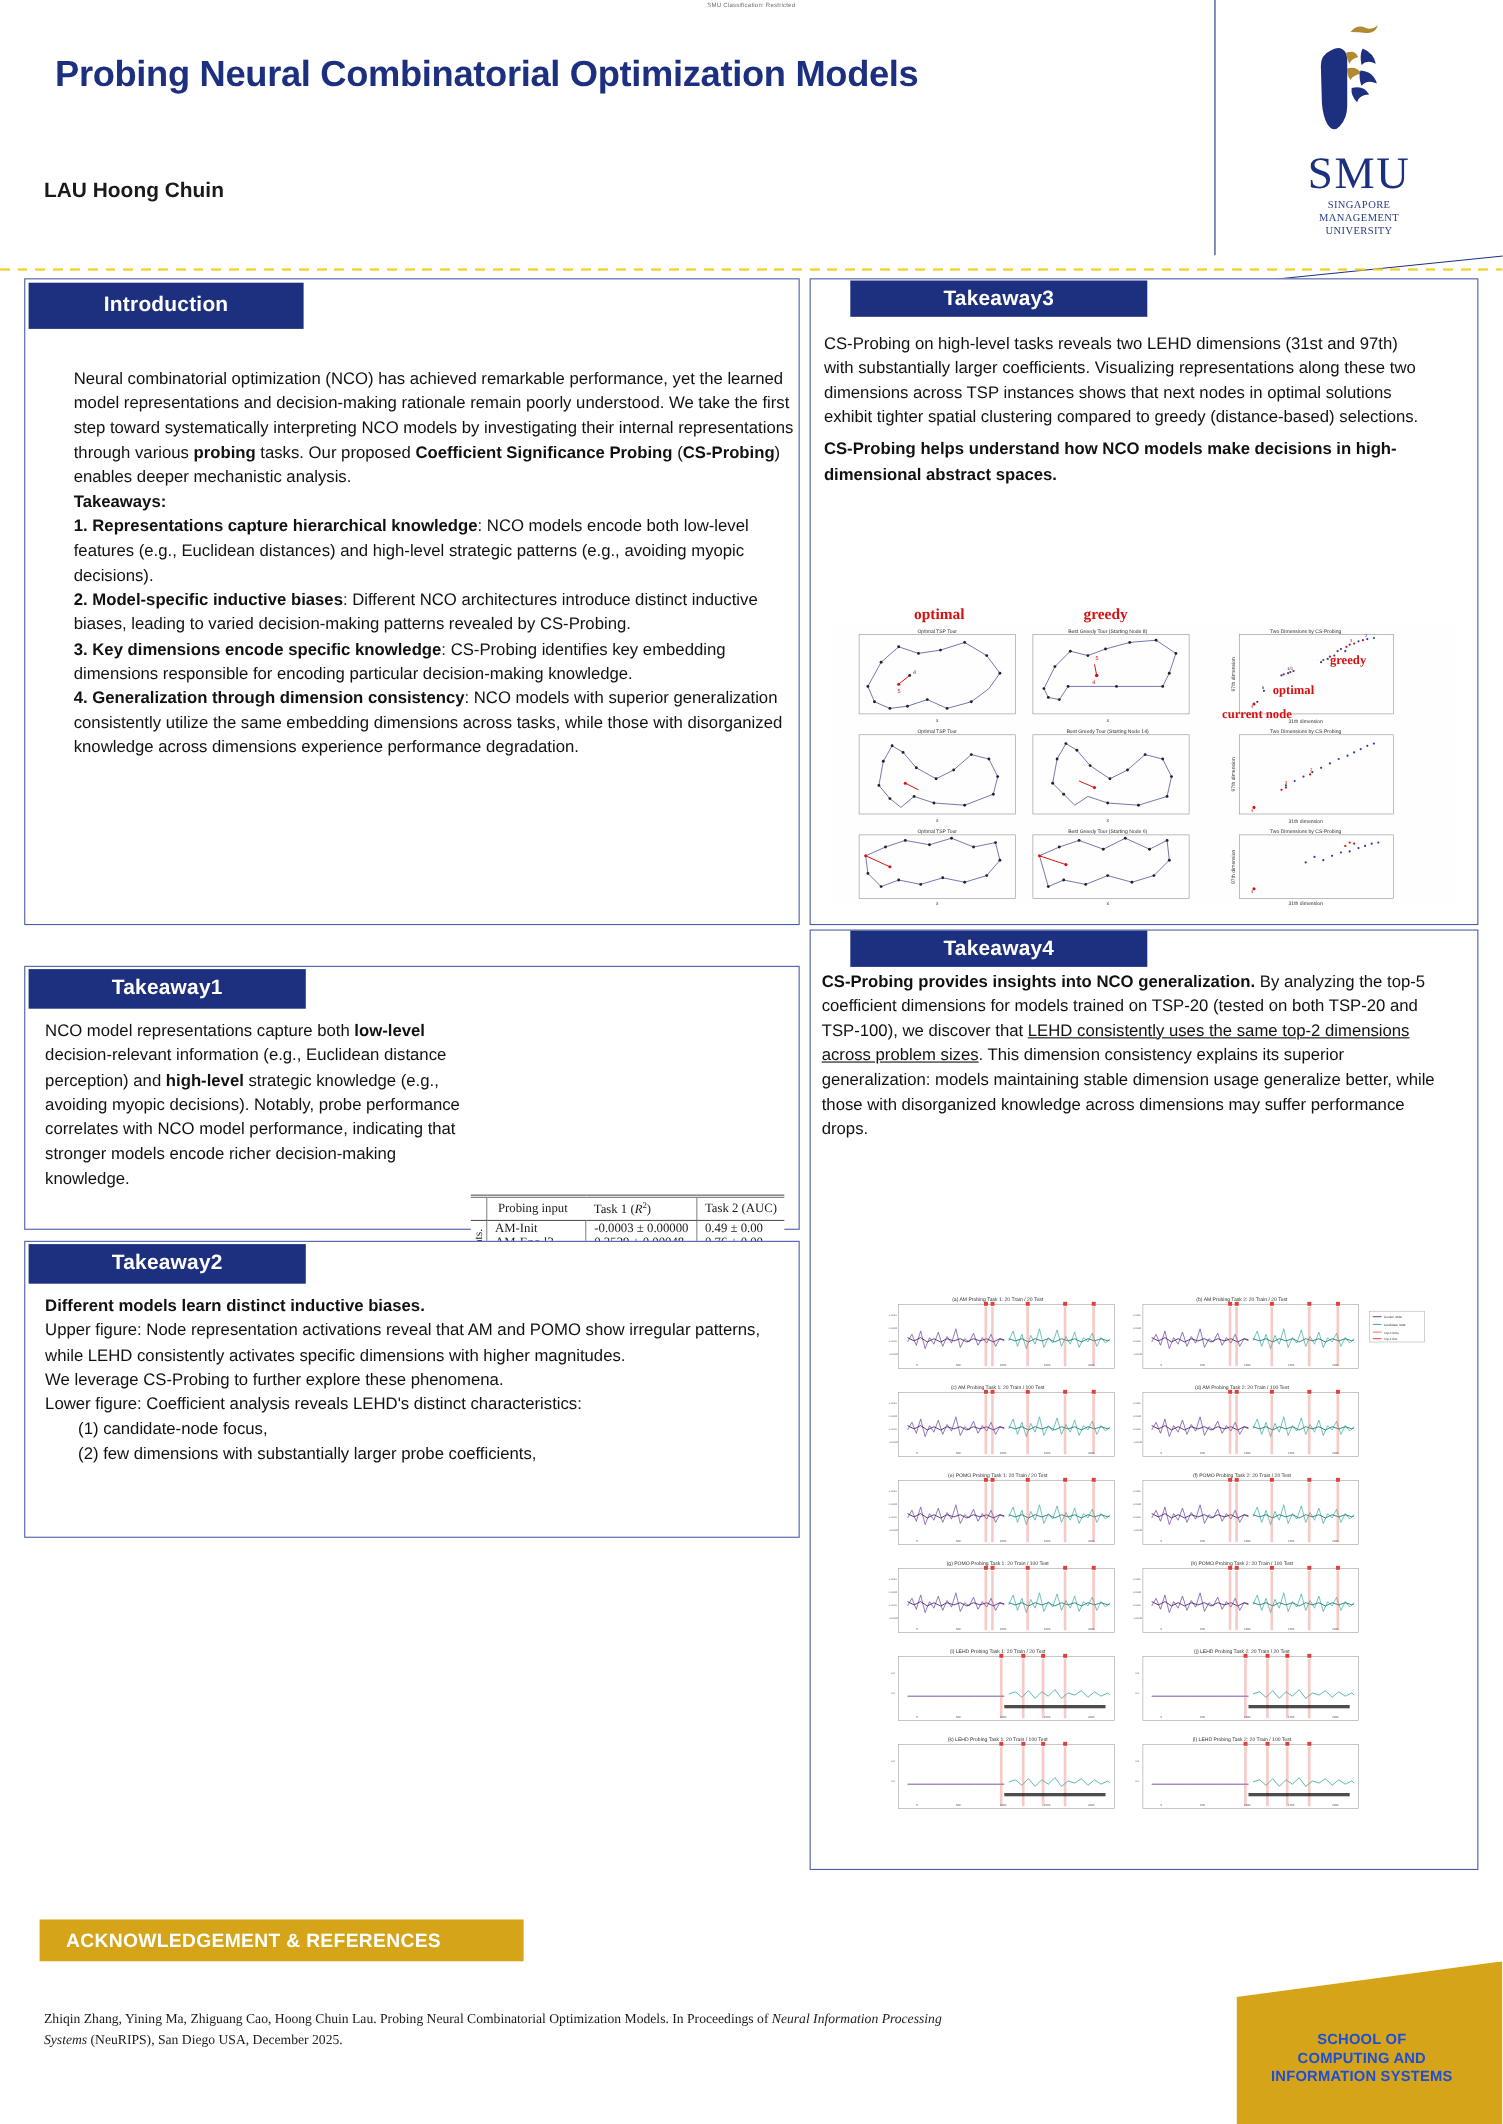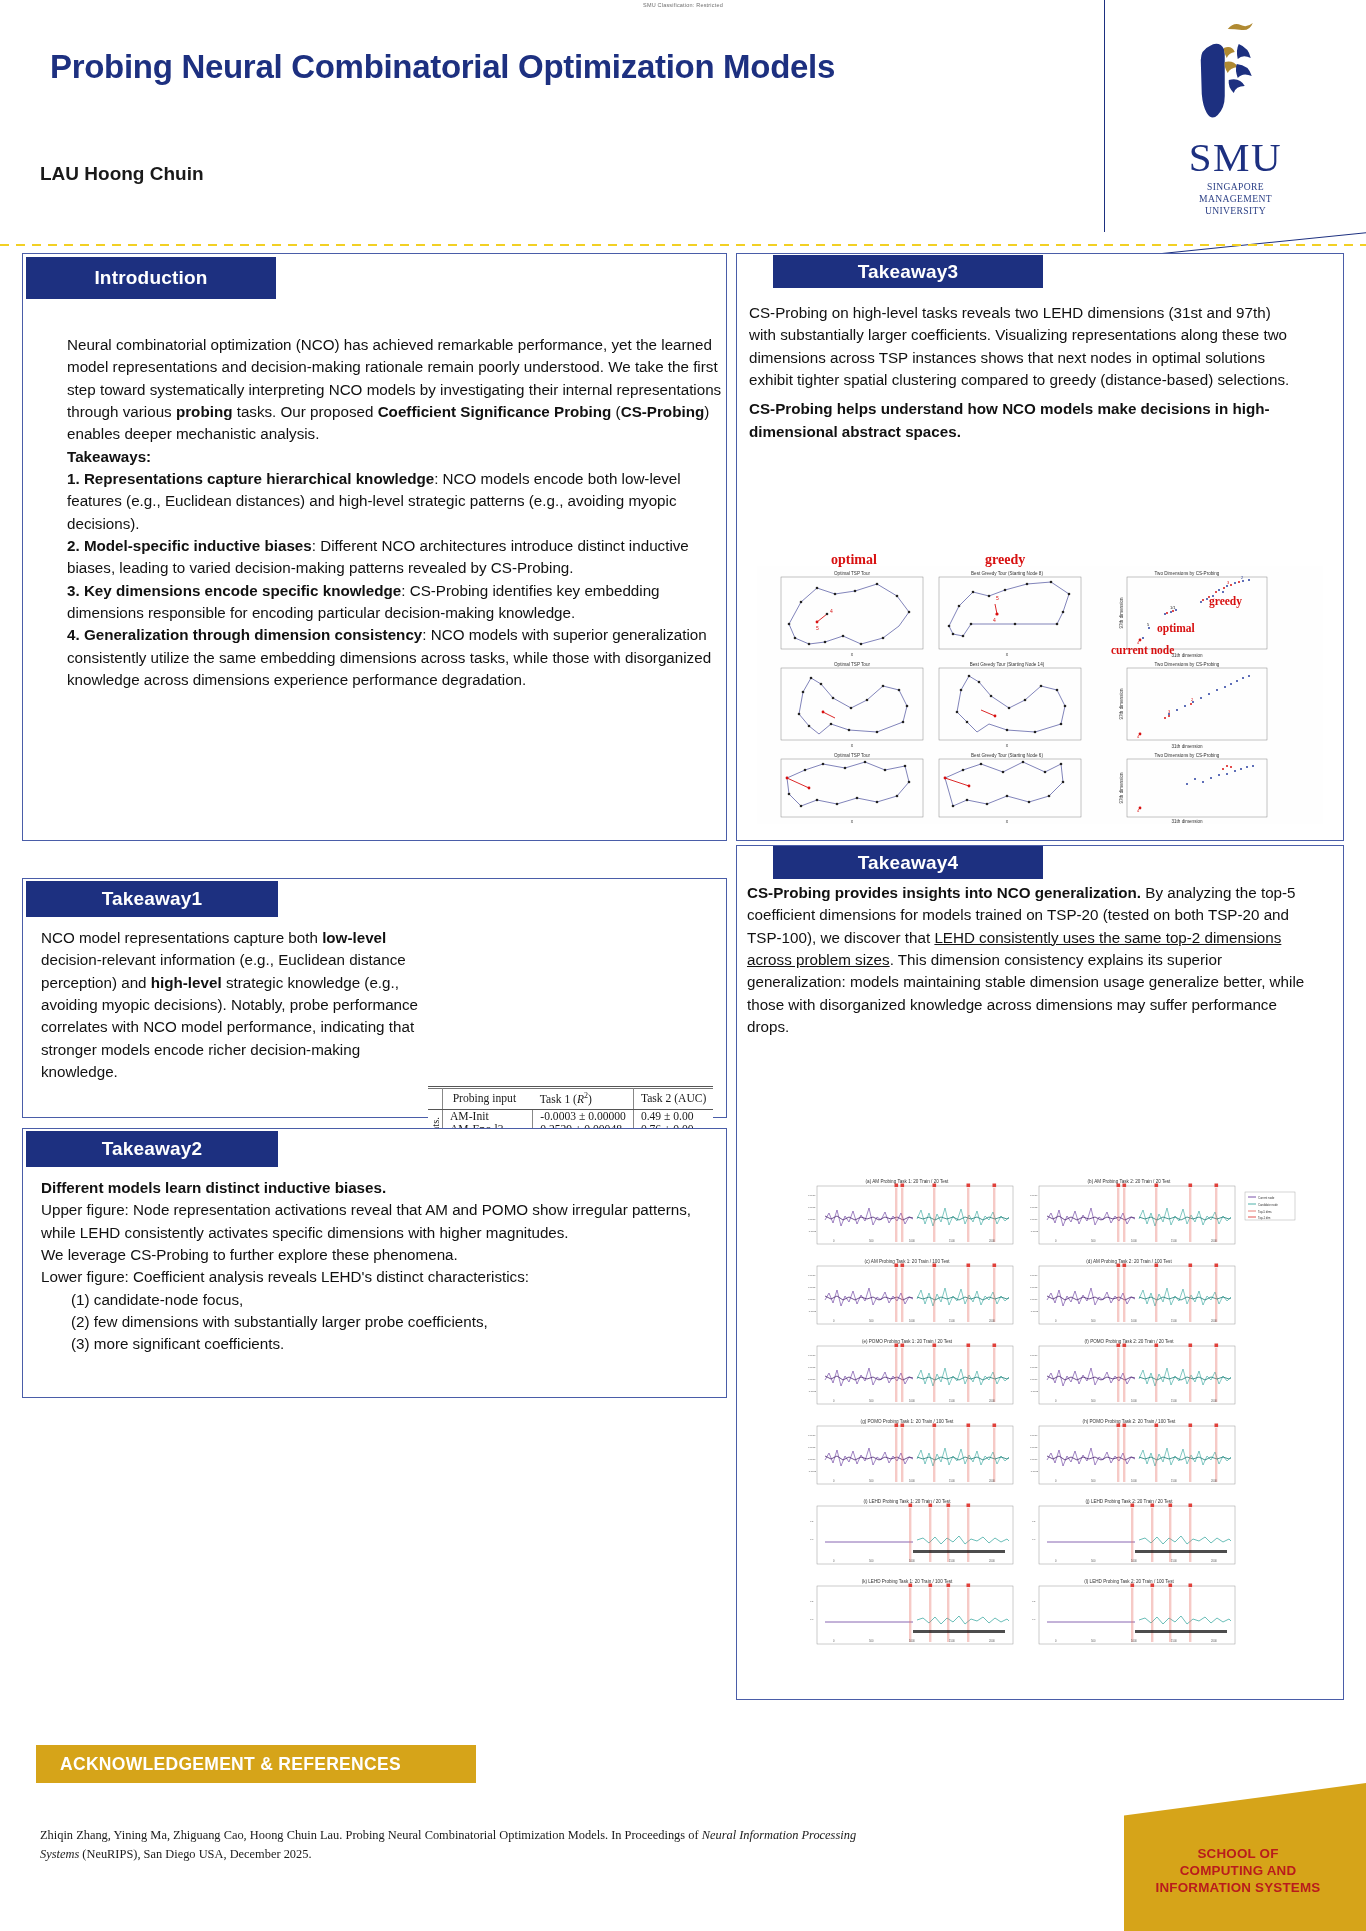--- a/index.html
+++ b/index.html
@@ -151,21 +151,21 @@
     position: absolute; right: 0; bottom: 0; width: 260px; height: 148px;
     overflow: hidden;
   }
   #school-badge .shape {
     position: absolute; left: 18px; top: 0; width: 242px; height: 148px;
     background: #d6a419;
     clip-path: polygon(0% 22%, 100% 0%, 100% 100%, 0% 100%);
   }
   #school-badge .txt {
     position: absolute; left: 18px; top: 62px; width: 228px;
-    text-align: center; color: #b91c1c;
+    text-align: center; color: #1d4ed8;
     font-size: 13.4px; font-weight: bold; line-height: 1.28;
     letter-spacing: .2px;
   }
 
   
   .fig3 {
     position: absolute; left: 20px; top: 312px; width: 566px; height: 258px;
     background: #fefefe;
   }
   .fig3 .annot { position: absolute; color: #d81010; font-weight: bold;
@@ -299,21 +299,20 @@
 </table>
 
 <div class="panel" id="t2-panel">
   <div class="body-text" id="t2-body">
     <div class="lead">Different models learn distinct inductive biases.</div>
     <div>Upper figure: Node representation activations reveal that AM and POMO show irregular patterns, while LEHD consistently activates specific dimensions with higher magnitudes.</div>
     <div>We leverage CS-Probing to further explore these phenomena.</div>
     <div>Lower figure: Coefficient analysis reveals LEHD's distinct characteristics:</div>
     <div class="sub">(1) candidate-node focus,</div>
     <div class="sub">(2) few dimensions with substantially larger probe coefficients,</div>
-    <div class="sub">(3) more significant coefficients.</div>
   </div>
 </div>
 <div class="panel-head" id="t2-head">Takeaway2</div>
 
 <div class="panel" id="t3-panel">
   <div class="body-text" id="t3-body">
     <span>CS-Probing on high-level tasks reveals two LEHD dimensions (31st and 97th) with substantially larger coefficients. Visualizing representations along these two dimensions across TSP instances shows that next nodes in optimal solutions exhibit tighter spatial clustering compared to greedy (distance-based) selections.</span>
     <b id="t3-bold">CS-Probing helps understand how NCO models make decisions in high-dimensional abstract spaces.</b>
   </div>
 

